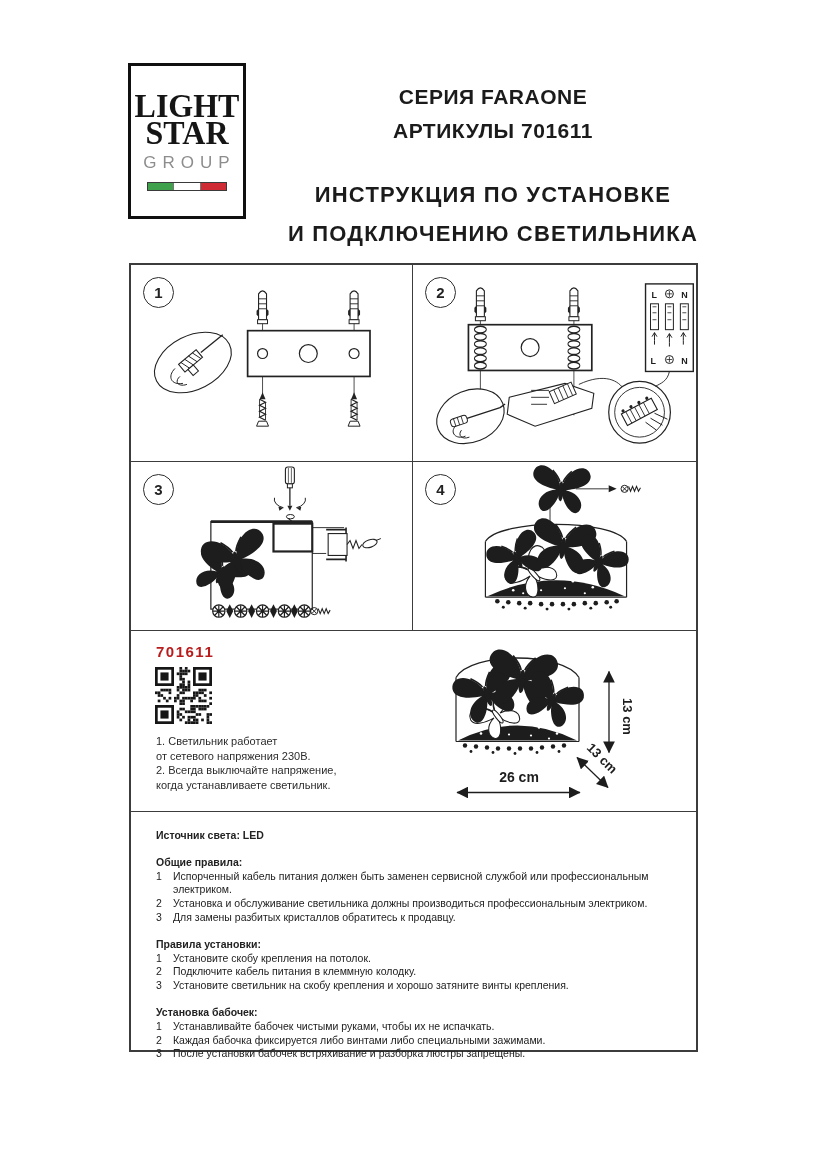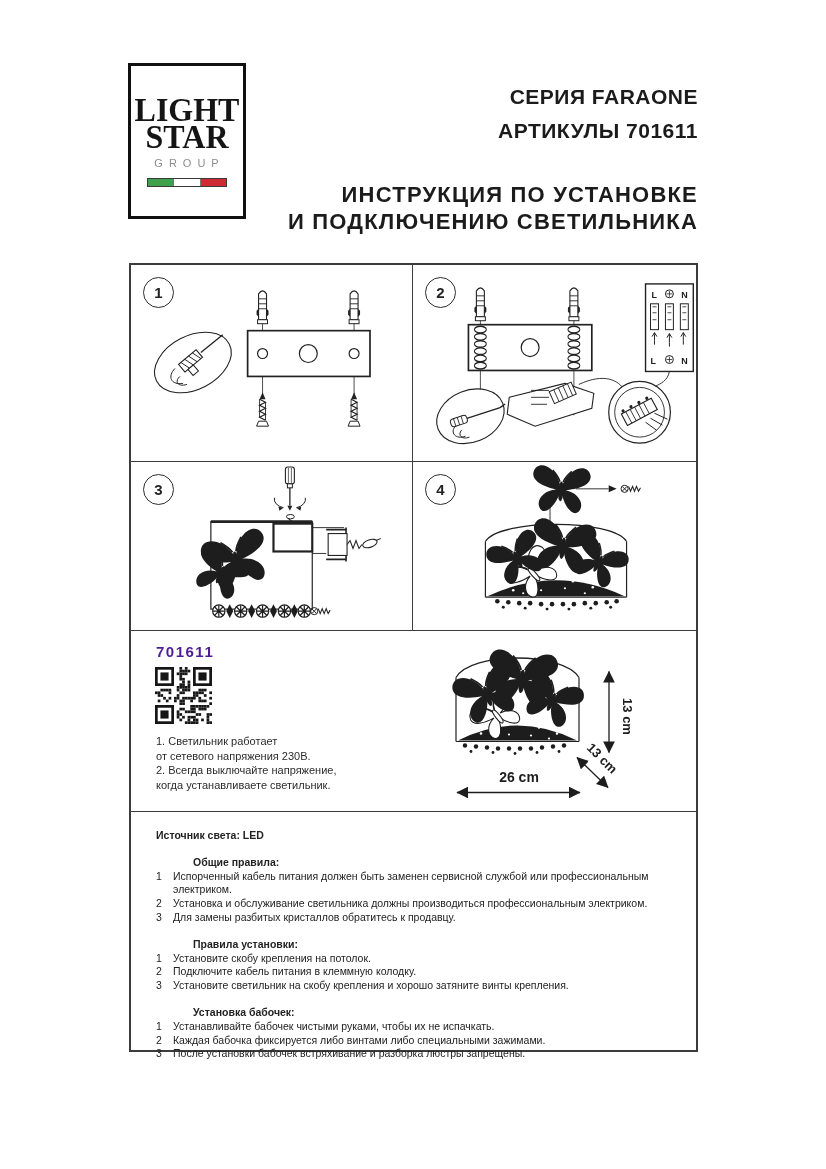--- a/index.html
+++ b/index.html
@@ -4,53 +4,53 @@
 <style>
   html,body{margin:0;padding:0;background:#ffffff;}
   .page{position:relative;width:826px;height:1169px;background:#fff;overflow:hidden;
         font-family:"Liberation Sans",sans-serif;color:#1e1e1e;}
 
   
   .logo{position:absolute;left:128px;top:63px;width:118px;height:156px;border:3px solid #101010;
         box-sizing:border-box;display:flex;flex-direction:column;align-items:center;justify-content:center;}
   .logo-word{font-family:"Liberation Serif",serif;font-weight:bold;font-size:32px;line-height:27px;
              letter-spacing:0;color:#151515;transform:scaleY(1.08);}
-  .logo-group{margin-top:7px;font-size:11px;letter-spacing:6px;color:#8d8d8d;padding-left:5px;}
+  .logo-group{margin-top:7px;font-size:17px;letter-spacing:6px;color:#8d8d8d;padding-left:5px;}
   .logo-flag{margin-top:9px;width:80px;height:9px;border:1px solid #3a3a3a;display:flex;box-sizing:border-box;}
   .flag-seg{flex:1;}
   .flag-mid{border-left:1px solid #777;border-right:1px solid #777;background:#fff;}
 
   
-  .header-right{position:absolute;top:80px;right:128px;text-align:right;font-weight:bold;color:#1b1b1b;}
+  .header-right{position:absolute;top:80px;right:128px;text-align:center;font-weight:bold;color:#1b1b1b;}
   .hr-line{font-size:21px;line-height:34px;letter-spacing:.5px;}
   .hr-title{margin-top:33px;font-size:22px;line-height:27px;letter-spacing:1.2px;}
 
   
   .sheet{position:absolute;left:129px;top:263px;width:569px;height:789px;border:2px solid #3c3c3c;
          box-sizing:border-box;display:grid;grid-template-columns:282px 283px;
          grid-template-rows:197px 169px 181px auto;background:#fff;}
   .cell{position:relative;box-sizing:border-box;}
   .b-r{border-right:1.5px solid #3c3c3c;}
   .b-b{border-bottom:1.5px solid #3c3c3c;}
   .span2{grid-column:1 / span 2;}
   .badge{position:absolute;left:12px;top:12px;width:29px;height:29px;border:1.5px solid #2e2e2e;
          border-radius:50%;display:flex;align-items:center;justify-content:center;
          font-size:15px;font-weight:bold;color:#222;background:#fff;z-index:2;}
   svg.draw{position:absolute;left:0;top:0;width:100%;height:100%;}
 
   
-  .article{position:absolute;left:25px;top:12px;font-size:15px;font-weight:bold;letter-spacing:1.5px;color:#4c1d95;}
+  .article{position:absolute;left:25px;top:12px;font-size:15px;font-weight:bold;letter-spacing:1.5px;color:#b91c1c;}
   .qrbox{position:absolute;left:24px;top:36px;}
   .notes{position:absolute;left:25px;top:103px;font-size:11px;line-height:14.6px;color:#2c2c2c;}
 
   
   .specs{position:absolute;left:25px;top:17px;right:14px;font-size:10.5px;line-height:13.8px;color:#222;}
   .spec-light{font-weight:bold;}
   .sec{margin-top:13px;}
-  .sec-title{font-weight:bold;margin-left:37px;}
+  .sec-title{font-weight:bold;}
   .item{display:flex;}
   .item .n{width:17px;flex:0 0 17px;}
 </style>
 </head>
 <body>
 
 <svg width="0" height="0" style="position:absolute">
   <defs>
     <g id="bfly">
       <path d="M-1,-4 C-5,-15 -16,-18 -18,-10 C-19,-4 -10,-1 -3,0 C-11,1 -16,8 -12,13 C-8,17 -2,8 -1,3 Z"></path>
@@ -103,21 +103,21 @@
       <div class="flag-seg" style="background:#3fa14b"></div>
       <div class="flag-seg flag-mid"></div>
       <div class="flag-seg" style="background:#cf2b35"></div>
     </div>
   </div>
 
   <div class="header-right">
     <div class="hr-line">СЕРИЯ FARAONE</div>
     <div class="hr-line">АРТИКУЛЫ 701611</div>
     <div class="hr-title">ИНСТРУКЦИЯ ПО УСТАНОВКЕ</div>
-    <div class="hr-title" style="margin-top:0">И ПОДКЛЮЧЕНИЮ СВЕТИЛЬНИКА</div>
+    <div class="hr-title" style="margin-top:12px">И ПОДКЛЮЧЕНИЮ СВЕТИЛЬНИКА</div>
   </div>
 
   <div class="sheet">
 
     <div class="cell b-r b-b">
       <div class="badge">1</div>
       <svg class="draw" viewBox="0 0 282 197">
         <g stroke="#222" fill="none" stroke-width="1">
           <line x1="132" y1="58" x2="132" y2="130" stroke-width=".8"></line>
           <line x1="224" y1="58" x2="224" y2="130" stroke-width=".8"></line>

